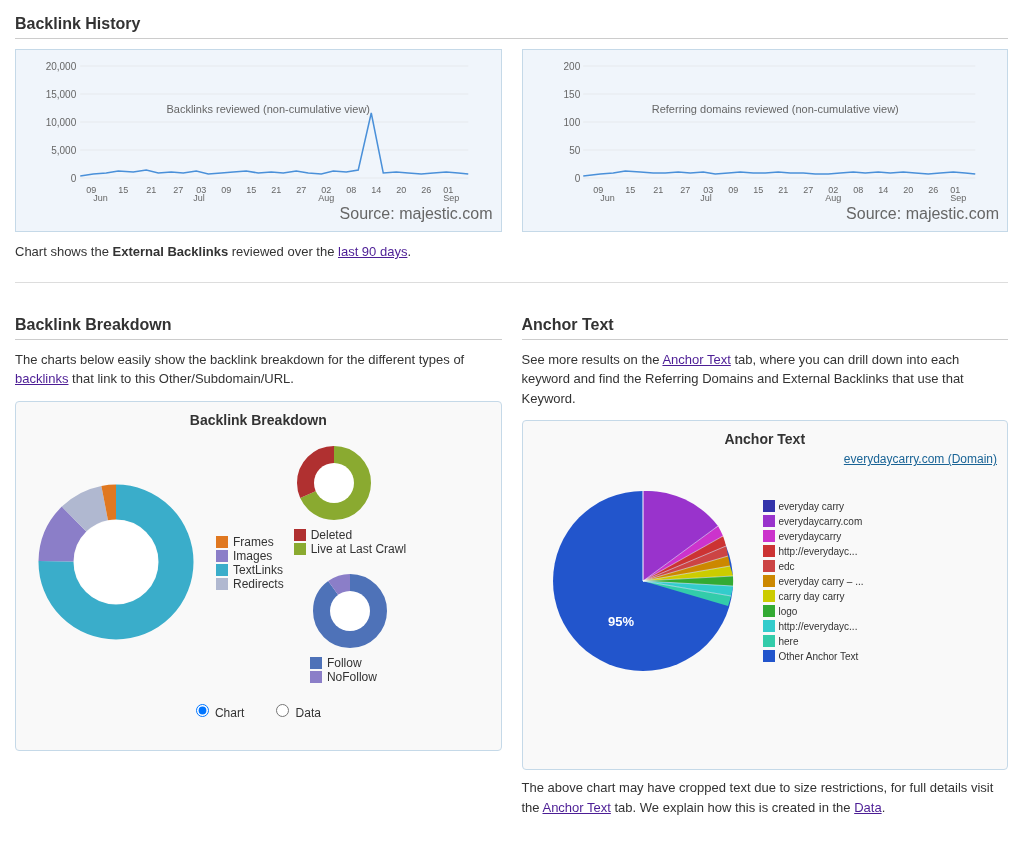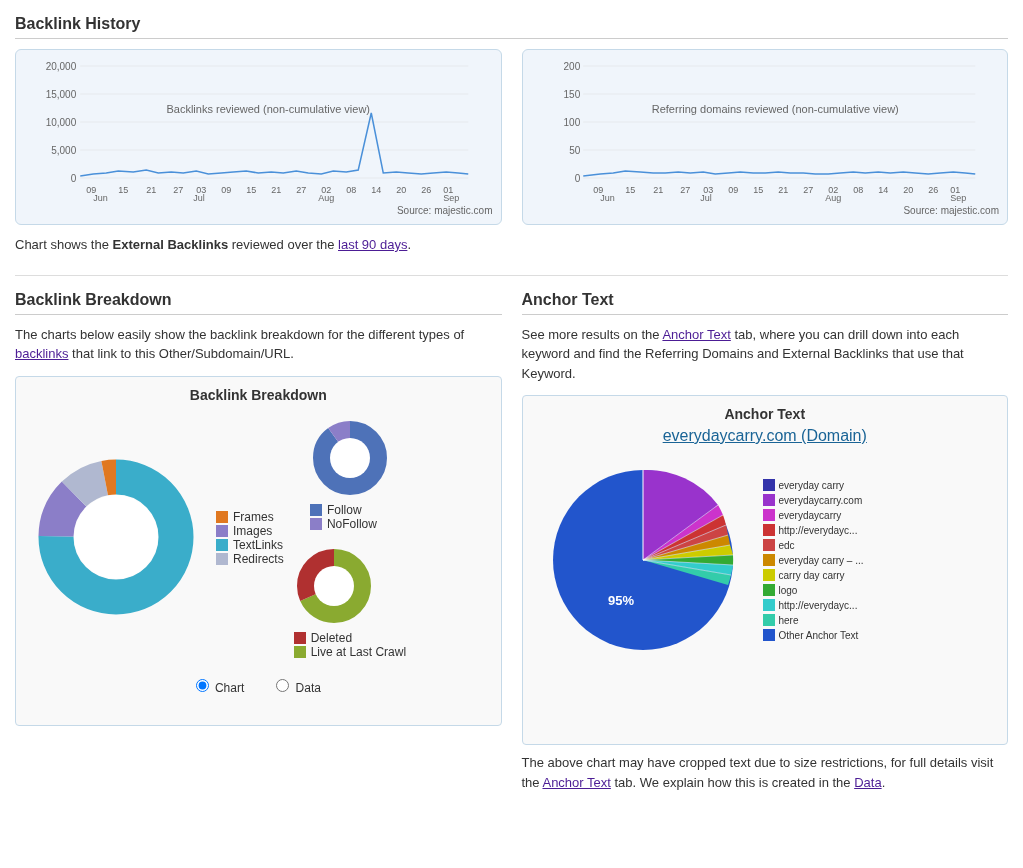--- a/index.html
+++ b/index.html
@@ -6,49 +6,49 @@
     body { font-family: Arial, sans-serif; font-size: 13px; color: #333; background: #fff; padding: 15px; }
     
     h2 { font-size: 16px; font-weight: bold; color: #333; margin-bottom: 10px; border-bottom: 1px solid #ccc; padding-bottom: 5px; }
     
     .section { margin-bottom: 20px; }
     
     .two-col { display: flex; gap: 20px; }
     .col-left { flex: 1; }
     .col-right { flex: 1; }
     
-    .chart-container { border: 1px solid #c5d9e8; border-radius: 6px; padding: 8px; background: #f0f5fb; margin-bottom: 10px; }
+    .chart-container { border: 1px solid #c5d9e8; border-radius: 0; padding: 8px; background: #f0f5fb; margin-bottom: 10px; }
     
     .chart-area { position: relative; width: 100%; height: 145px; }
-    .chart-source { font-size: 10px; color: #666; text-align: right; margin-top: 2px; }
+    .chart-source { font-size: 16px; color: #666; text-align: right; margin-top: 2px; }
     
     .desc-text { font-size: 13px; color: #333; line-height: 1.5; }
     .desc-text a { color: #4c1d95; }
     .desc-text strong { font-weight: bold; }
     
-    .breakdown-section { display: flex; gap: 20px; margin-top: 15px; }
+    .breakdown-section { display: flex; gap: 20px; margin-top: 33px; }
     .breakdown-left { flex: 1; }
     .breakdown-right { flex: 1; }
     
     .breakdown-chart-box { border: 1px solid #c5d9e8; border-radius: 4px; padding: 10px; background: #f9f9f9; min-height: 350px; }
     .anchor-chart-box { border: 1px solid #c5d9e8; border-radius: 4px; padding: 10px; background: #f9f9f9; min-height: 350px; }
     
     .chart-title { font-size: 14px; font-weight: bold; text-align: center; margin-bottom: 5px; }
     .donut-small-col { display: flex; flex-direction: column; gap: 15px; align-items: center; }
     
     .legend-item { display: flex; align-items: center; gap: 5px; font-size: 12px; }
     .legend-box { width: 12px; height: 12px; display: inline-block; flex-shrink: 0; }
     
     .radio-row { display: flex; gap: 32px; justify-content: center; margin-top: 10px; font-size: 12px; align-items: center; }
     .radio-row input { margin-right: 3px; }
     
     
     svg { overflow: visible; }
     
-    .anchor-domain { font-size: 16px; color: #555; text-align: center; margin-bottom: 5px; }
+    .anchor-domain { font-size: 12px; color: #555; text-align: right; margin-bottom: 5px; }
     .anchor-domain a { color: #1a6496; }
     
     .anchor-chart-inner { display: flex; align-items: center; gap: 10px; }
     .anchor-legend { font-size: 10px; }
     .anchor-legend-item { display: flex; align-items: center; gap: 4px; margin-bottom: 3px; }
     .anchor-legend-box { width: 12px; height: 12px; display: inline-block; flex-shrink: 0; }
 
     .section-divider { border: none; border-top: 1px solid #ddd; margin: 15px 0; }
   </style>
 </head>
@@ -194,53 +194,53 @@
           <div class="legend-item">
             <span class="legend-box" style="background:#b0b8d0;"></span>
             <span>Redirects</span>
           </div>
         </div>
 
         <div class="donut-small-col">
 
           <div>
             <svg width="80" height="80" viewBox="0 0 80 80">
+              <circle cx="40" cy="40" r="28" fill="none" stroke="#8aaa30" stroke-width="18" stroke-dasharray="120 56" stroke-dashoffset="0" transform="rotate(-90 40 40)"></circle>
+              <circle cx="40" cy="40" r="28" fill="none" stroke="#b03030" stroke-width="18" stroke-dasharray="56 120" stroke-dashoffset="-120" transform="rotate(-90 40 40)"></circle>
+              <circle cx="40" cy="40" r="20" fill="white"></circle>
+            </svg>
+            <div style="font-size:11px; margin-top:2px;">
+              <div class="legend-item">
+                <span class="legend-box" style="background:#b03030;"></span>
+                <span>Deleted</span>
+              </div>
+              <div class="legend-item">
+                <span class="legend-box" style="background:#8aaa30;"></span>
+                <span>Live at Last Crawl</span>
+              </div>
+            </div>
+          </div>
+
+          <div>
+            <svg width="80" height="80" viewBox="0 0 80 80">
               <circle cx="40" cy="40" r="28" fill="none" stroke="#4e72b8" stroke-width="18" stroke-dasharray="158 18" stroke-dashoffset="0" transform="rotate(-90 40 40)"></circle>
               <circle cx="40" cy="40" r="28" fill="none" stroke="#8b7ec8" stroke-width="18" stroke-dasharray="18 158" stroke-dashoffset="-158" transform="rotate(-90 40 40)"></circle>
               <circle cx="40" cy="40" r="20" fill="white"></circle>
             </svg>
             <div style="font-size:11px; margin-top:2px;">
               <div class="legend-item">
                 <span class="legend-box" style="background:#4e72b8;"></span>
                 <span>Follow</span>
               </div>
               <div class="legend-item">
                 <span class="legend-box" style="background:#8b7ec8;"></span>
                 <span>NoFollow</span>
               </div>
             </div>
           </div>
-
-          <div>
-            <svg width="80" height="80" viewBox="0 0 80 80">
-              <circle cx="40" cy="40" r="28" fill="none" stroke="#8aaa30" stroke-width="18" stroke-dasharray="120 56" stroke-dashoffset="0" transform="rotate(-90 40 40)"></circle>
-              <circle cx="40" cy="40" r="28" fill="none" stroke="#b03030" stroke-width="18" stroke-dasharray="56 120" stroke-dashoffset="-120" transform="rotate(-90 40 40)"></circle>
-              <circle cx="40" cy="40" r="20" fill="white"></circle>
-            </svg>
-            <div style="font-size:11px; margin-top:2px;">
-              <div class="legend-item">
-                <span class="legend-box" style="background:#b03030;"></span>
-                <span>Deleted</span>
-              </div>
-              <div class="legend-item">
-                <span class="legend-box" style="background:#8aaa30;"></span>
-                <span>Live at Last Crawl</span>
-              </div>
-            </div>
-          </div>
         </div>
       </div>
 
       <div class="radio-row">
         <label>
           <input type="radio" name="view" value="chart" checked="" style="">
           <span>Chart</span>
         </label>
         <label>
           <input type="radio" name="view" value="data" style="">

